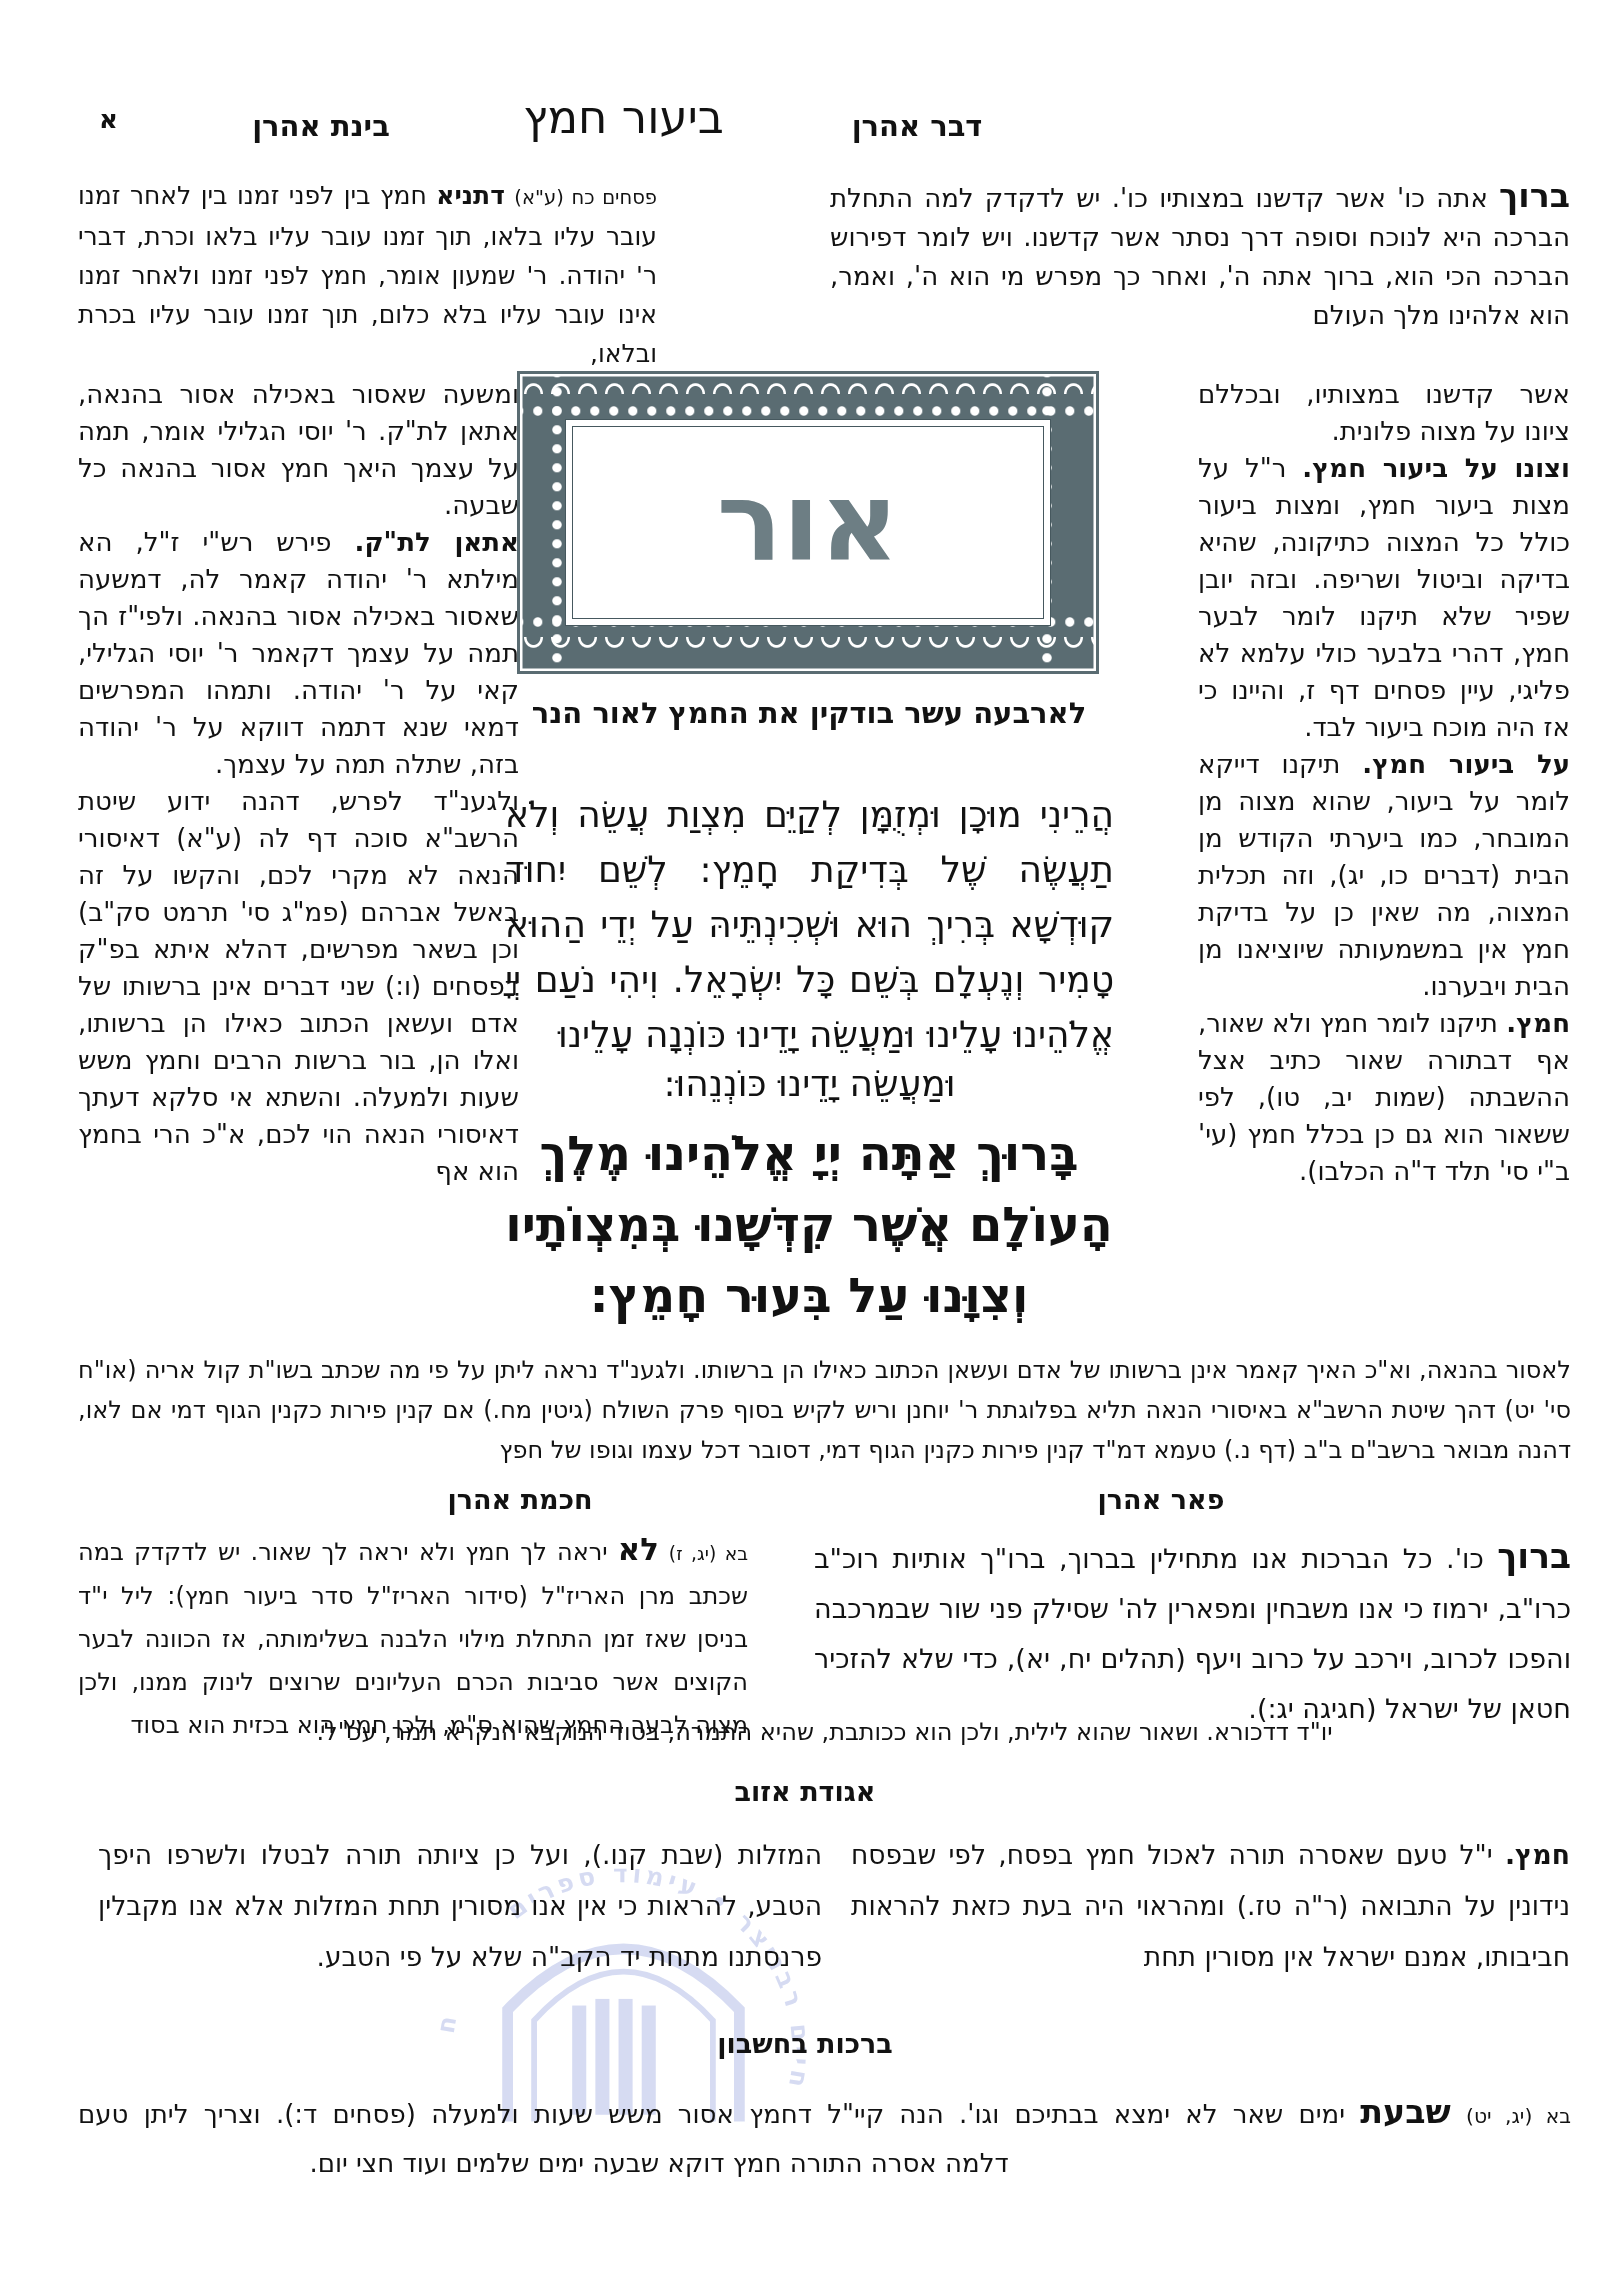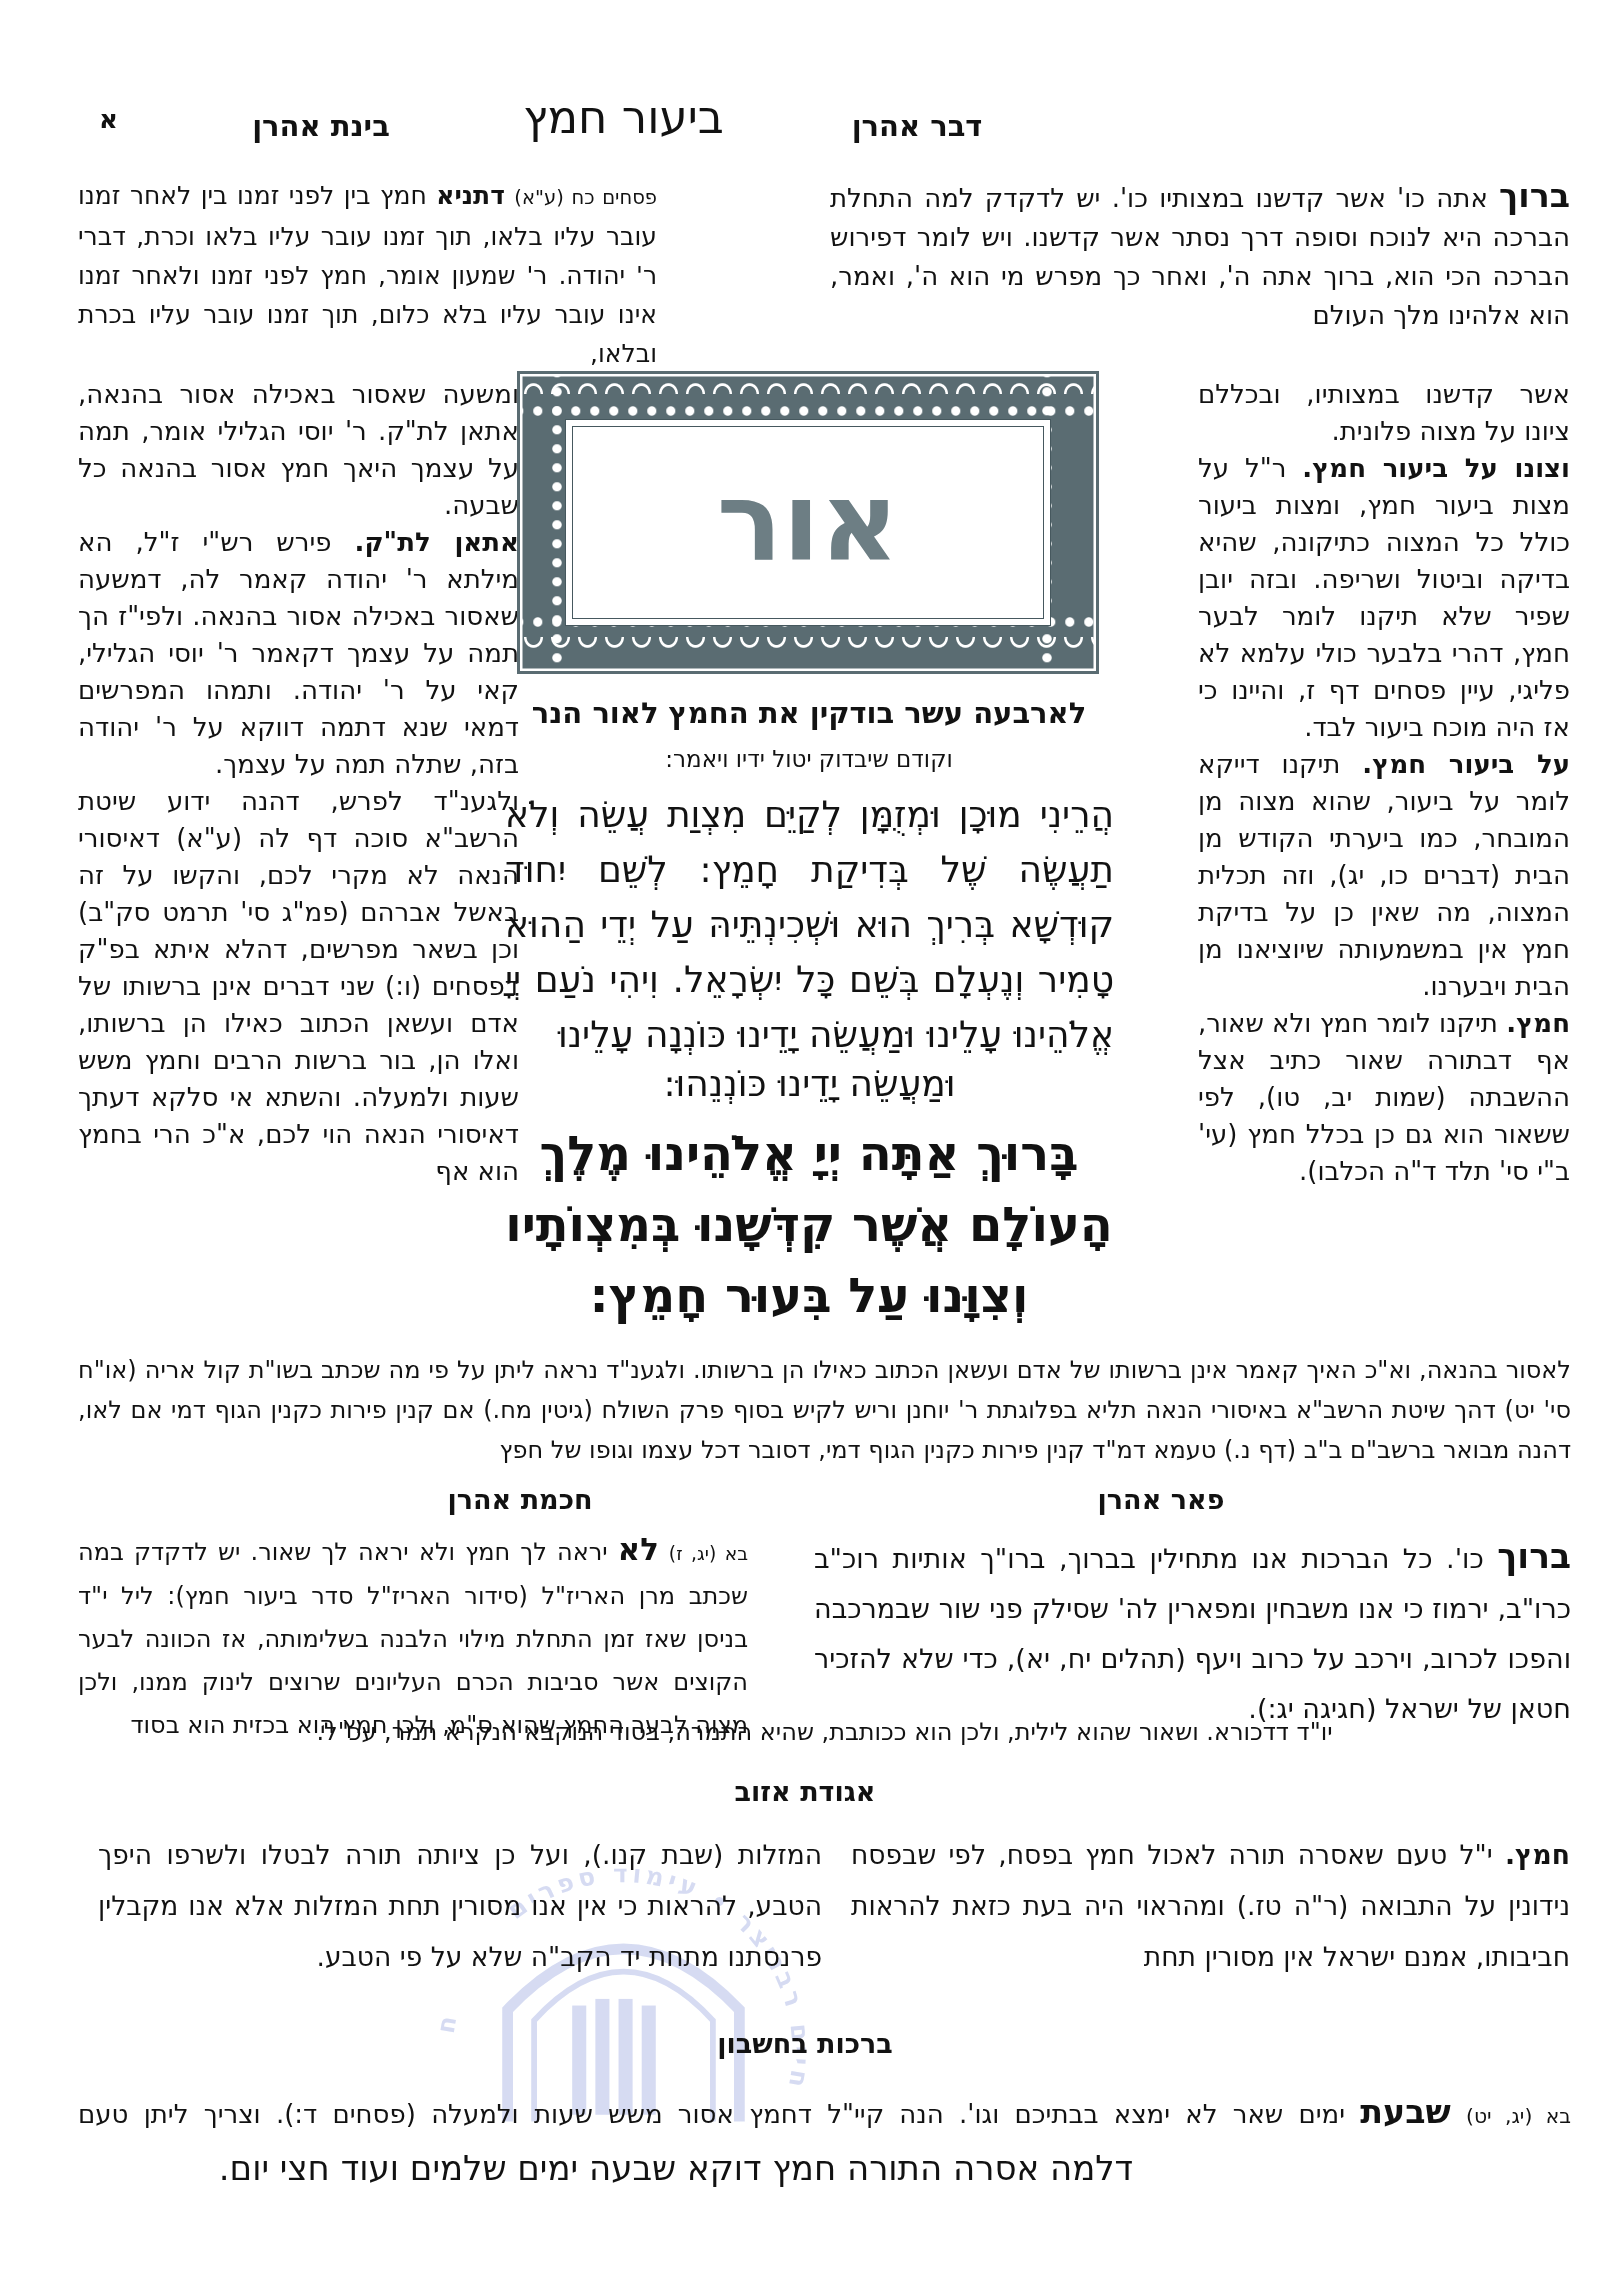--- a/index.html
+++ b/index.html
@@ -54,21 +54,21 @@
   .peer-hdr{left:976px;top:1484px;width:372px;font-size:27px;font-weight:bold;text-align:center;}
   .choch-hdr{left:335px;top:1484px;width:372px;font-size:27px;font-weight:bold;text-align:center;}
   .peer-txt{left:815px;top:1531px;width:757px;font-size:27px;line-height:50px;text-align:justify;}
   .choch-txt{left:79px;top:1528px;width:670px;font-size:24px;line-height:43px;text-align:justify;}
   .contline{left:79px;top:1718px;width:1493px;font-size:24px;text-align:center;}
   .agud-hdr{left:620px;top:1776px;width:372px;font-size:27px;font-weight:bold;text-align:center;}
   .agud-right{left:852px;top:1829px;width:719px;font-size:26.5px;line-height:51px;text-align:justify;}
   .agud-left{left:99px;top:1829px;width:724px;font-size:26.5px;line-height:51px;text-align:justify;}
   .birk-hdr{left:620px;top:2028px;width:372px;font-size:27px;font-weight:bold;text-align:center;}
   .birk-l1{left:79px;top:2090px;width:1493px;font-size:26px;line-height:43px;text-align:justify;text-align-last:justify;}
-  .birk-l2{left:96px;top:2148px;width:1162px;font-size:34px;text-align:center;}
+  .birk-l2{left:79px;top:2148px;width:1162px;font-size:26px;text-align:center;}
 
   
   .watermark{position:absolute;z-index:0;left:430px;top:1840px;width:389px;height:389px;opacity:0.8;}
 </style>
 </head>
 <body>
 
 <div class="page">
 
   <svg class="watermark" viewBox="0 0 470 470">
@@ -117,21 +117,20 @@
     <p><span>ולגענ"ד לפרש, דהנה ידוע שיטת הרשב"א סוכה דף לה (ע"א) דאיסורי הנאה לא מקרי לכם, והקשו על זה באשל אברהם (פמ"ג סי' תרמט סק"ב) וכן בשאר מפרשים, דהלא איתא בפ"ק דפסחים (ו:) שני דברים אינן ברשותו של אדם ועשאן הכתוב כאילו הן ברשותו, ואלו הן, בור ברשות הרבים וחמץ משש שעות ולמעלה. והשתא אי סלקא דעתך דאיסורי הנאה הוי לכם, א"כ הרי בחמץ הוא אף</span></p>
   </div>
 
   <div class="ornament">
     <div class="orn-panel">
       <span class="or-word">אור</span>
     </div>
   </div>
 
   <div class="abs c-instr1">לארבעה עשר בודקין את החמץ לאור הנר</div>
-  <div class="abs c-instr2">וקודם שיבדוק יטול ידיו ויאמר:</div>
   <div class="abs c-hareini">הֲרֵינִי מוּכָן וּמְזֻמָּן לְקַיֵּם מִצְוַת עֲשֵׂה וְלֹא תַעֲשֶׂה שֶׁל בְּדִיקַת חָמֵץ: לְשֵׁם יִחוּד קוּדְשָׁא בְּרִיךְ הוּא וּשְׁכִינְתֵּיהּ עַל יְדֵי הַהוּא טָמִיר וְנֶעְלָם בְּשֵׁם כָּל יִשְׂרָאֵל. וִיהִי נֹעַם יְיָ אֱלֹהֵינוּ עָלֵינוּ וּמַעֲשֵׂה יָדֵינוּ כּוֹנְנָה עָלֵינוּ</div>
   <div class="abs c-hareini-end">וּמַעֲשֵׂה יָדֵינוּ כּוֹנְנֵהוּ:</div>
   <div class="abs c-blessing">בָּרוּךְ אַתָּה יְיָ אֱלֹהֵינוּ מֶלֶךְ הָעוֹלָם אֲשֶׁר קִדְּשָׁנוּ בְּמִצְוֹתָיו וְצִוָּנוּ עַל בִּעוּר חָמֵץ:</div>
 
   <div class="abs tcol fullwidth">לאסור בהנאה, וא"כ האיך קאמר אינן ברשותו של אדם ועשאן הכתוב כאילו הן ברשותו. ולגענ"ד נראה ליתן על פי מה שכתב בשו"ת קול אריה (או"ח סי' יט) דהך שיטת הרשב"א באיסורי הנאה תליא בפלוגתת ר' יוחנן וריש לקיש בסוף פרק השולח (גיטין מח.) אם קנין פירות כקנין הגוף דמי אם לאו, דהנה מבואר ברשב"ם ב"ב (דף נ.) טעמא דמ"ד קנין פירות כקנין הגוף דמי, דסובר דכל עצמו וגופו של חפץ</div>
 
   <div class="abs peer-hdr">פאר אהרן</div>
   <div class="abs tcol peer-txt">
     <p><span class="lead-big">ברוך</span> <span>כו'. כל הברכות אנו מתחילין בברוך, ברו"ך אותיות רוכ"ב כרו"ב, ירמוז כי אנו משבחין ומפארין לה' שסילק פני שור שבמרכבה והפכו לכרוב, וירכב על כרוב ויעף (תהלים יח, יא), כדי שלא להזכיר חטאן של ישראל (חגיגה יג:).</span></p>
   </div>

